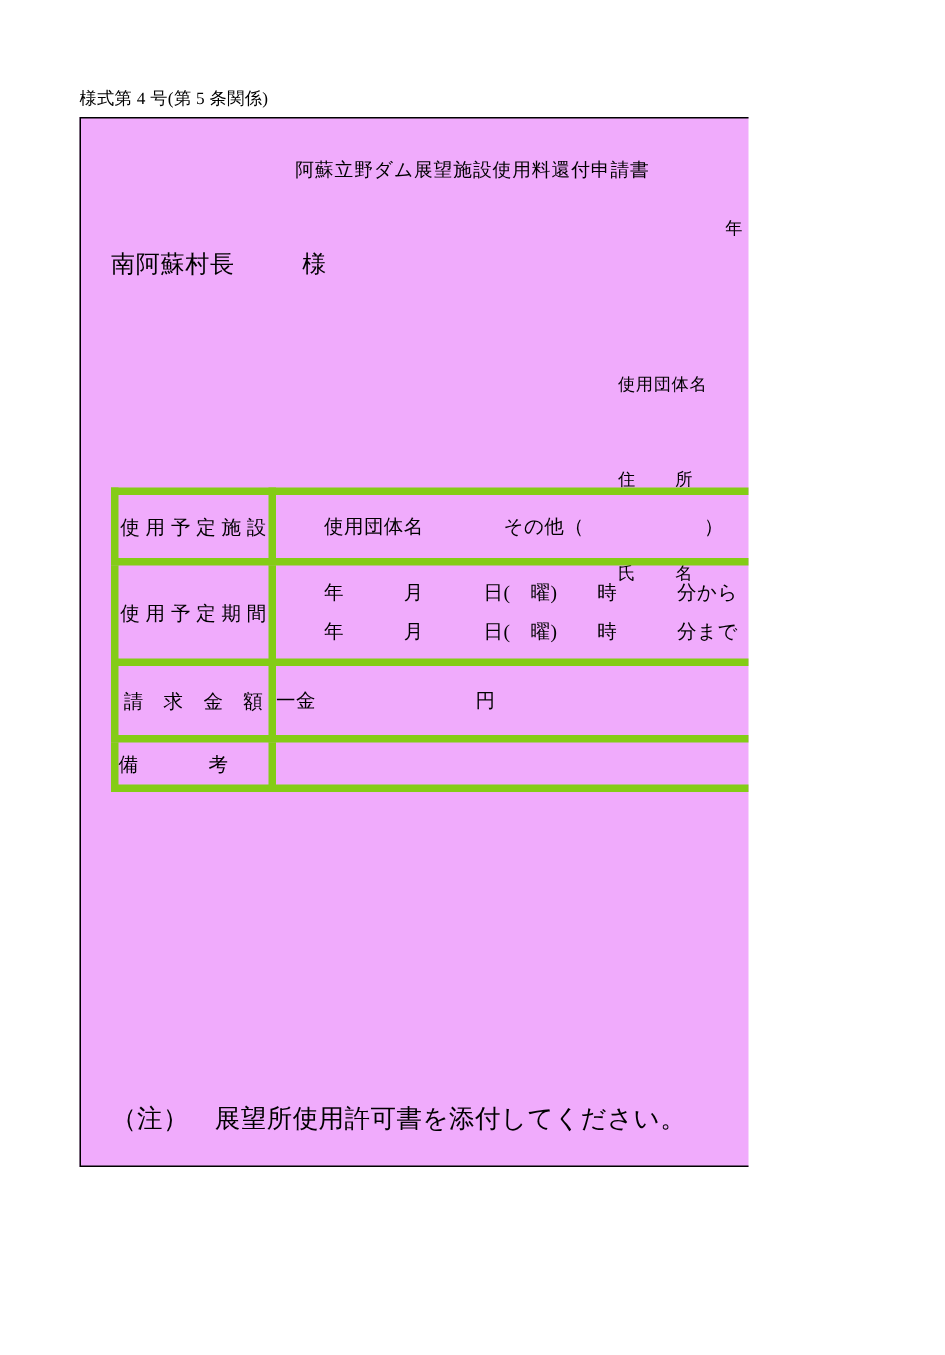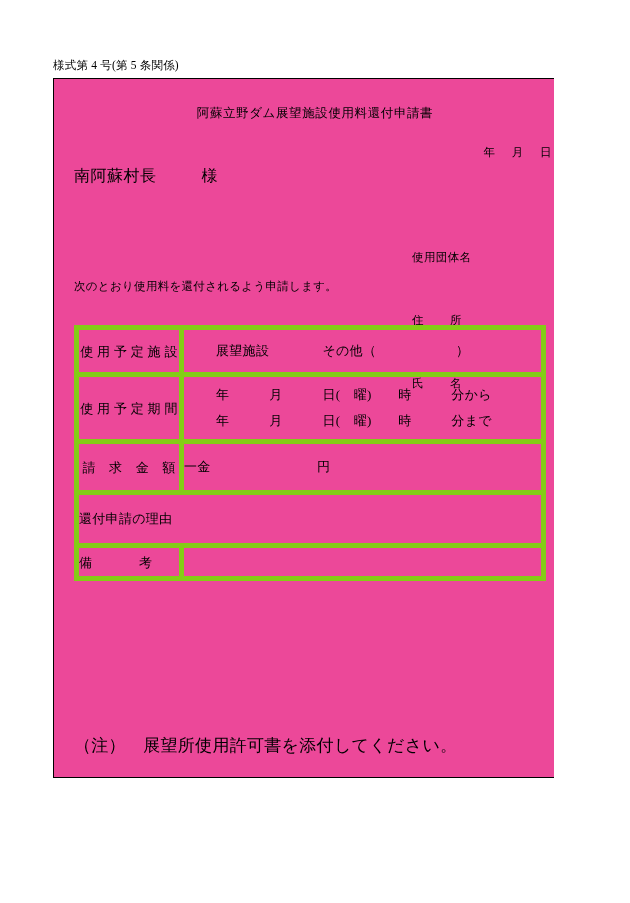--- a/index.html
+++ b/index.html
@@ -12,42 +12,42 @@
     height: 903px;
     position: relative;
     font-family: "Liberation Serif", "DejaVu Serif", serif;
     color: #000000;
     font-size: 11px;
   }
   .page {
     position: absolute;
     left: 0;
     top: 0;
-    width: 554px;
+    width: 499px;
     height: 903px;
     overflow: hidden;
     border-radius: 22px;
   }
   .form-number {
     position: absolute;
     left: 53px;
     top: 58px;
     font-size: 11.5px;
     letter-spacing: 0.2px;
     white-space: nowrap;
   }
   .sheet {
     position: absolute;
     left: 53px;
     top: 78px;
     width: 524px;
     height: 700px;
     border: 1px solid #000000;
     box-sizing: border-box;
-    background: #ec4899;
+    background: #f0abfc;
   }
   .doc-title {
     position: absolute;
     left: 0;
     top: 26px;
     width: 100%;
     text-align: center;
     font-size: 12.5px;
     letter-spacing: 0.6px;
   }
@@ -176,46 +176,42 @@
 
     <div class="addressee">南阿蘇村長          様</div>
 
     <div class="applicant-block">
       <div>使用団体名</div>
       <div>住        所</div>
       <div>氏        名</div>
       <span class="seal">㊞</span>
     </div>
 
-    <div class="statement">次のとおり使用料を還付されるよう申請します。</div>
 
     <table class="form-table">
       <tbody>
         <tr class="row-facility">
           <td class="label">使 用 予 定 施 設</td>
           <td class="value">
-            <span class="facility-text">展望施設　　　　その他（　　　　　　）</span>
+            <span class="facility-text">使用団体名　　　　その他（　　　　　　）</span>
           </td>
         </tr>
         <tr class="row-period">
           <td class="label">使 用 予 定 期 間</td>
           <td class="value v-center-2">
             <div class="facility-text">年　　　月　　　日(　曜)　　時　　　分から</div>
             <div class="facility-text">年　　　月　　　日(　曜)　　時　　　分まで</div>
           </td>
         </tr>
         <tr class="row-amount">
           <td class="label">請　求　金　額</td>
           <td class="value">
             <span class="amount-text">一金　　　　　　　　円</span>
           </td>
         </tr>
-        <tr class="row-reason">
-          <td class="reason-cell" colspan="2">還付申請の理由</td>
-        </tr>
         <tr class="row-note">
           <td class="label note-label">備　　　考</td>
           <td class="value"></td>
         </tr>
       </tbody>
     </table>
 
     <div class="footnote">（注）　展望所使用許可書を添付してください。</div>
 
   </div>

